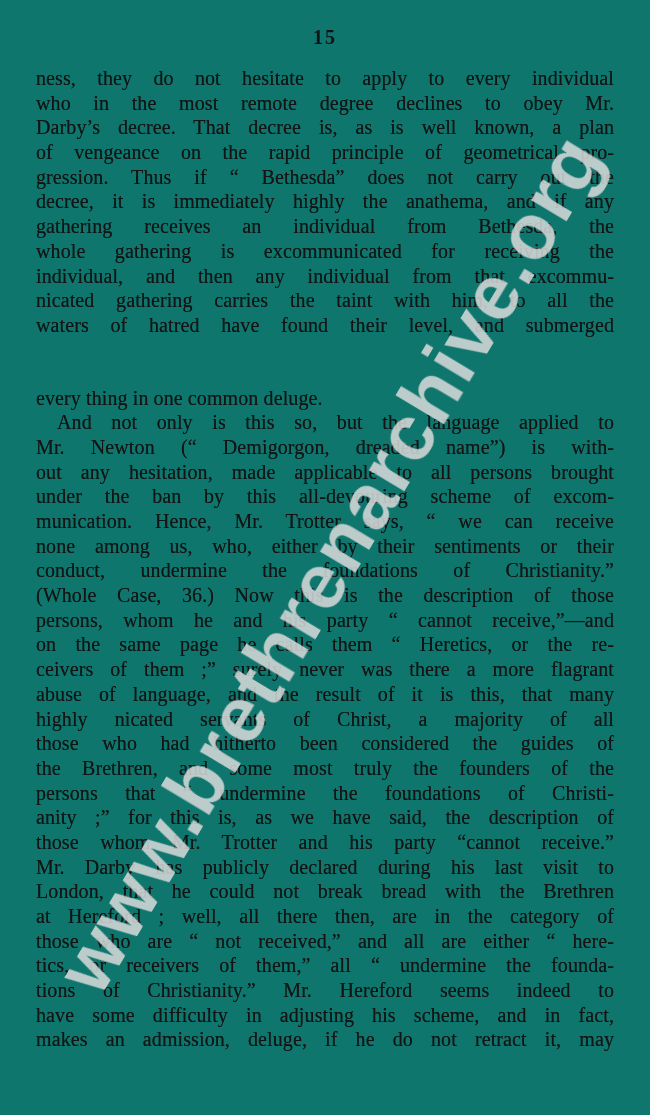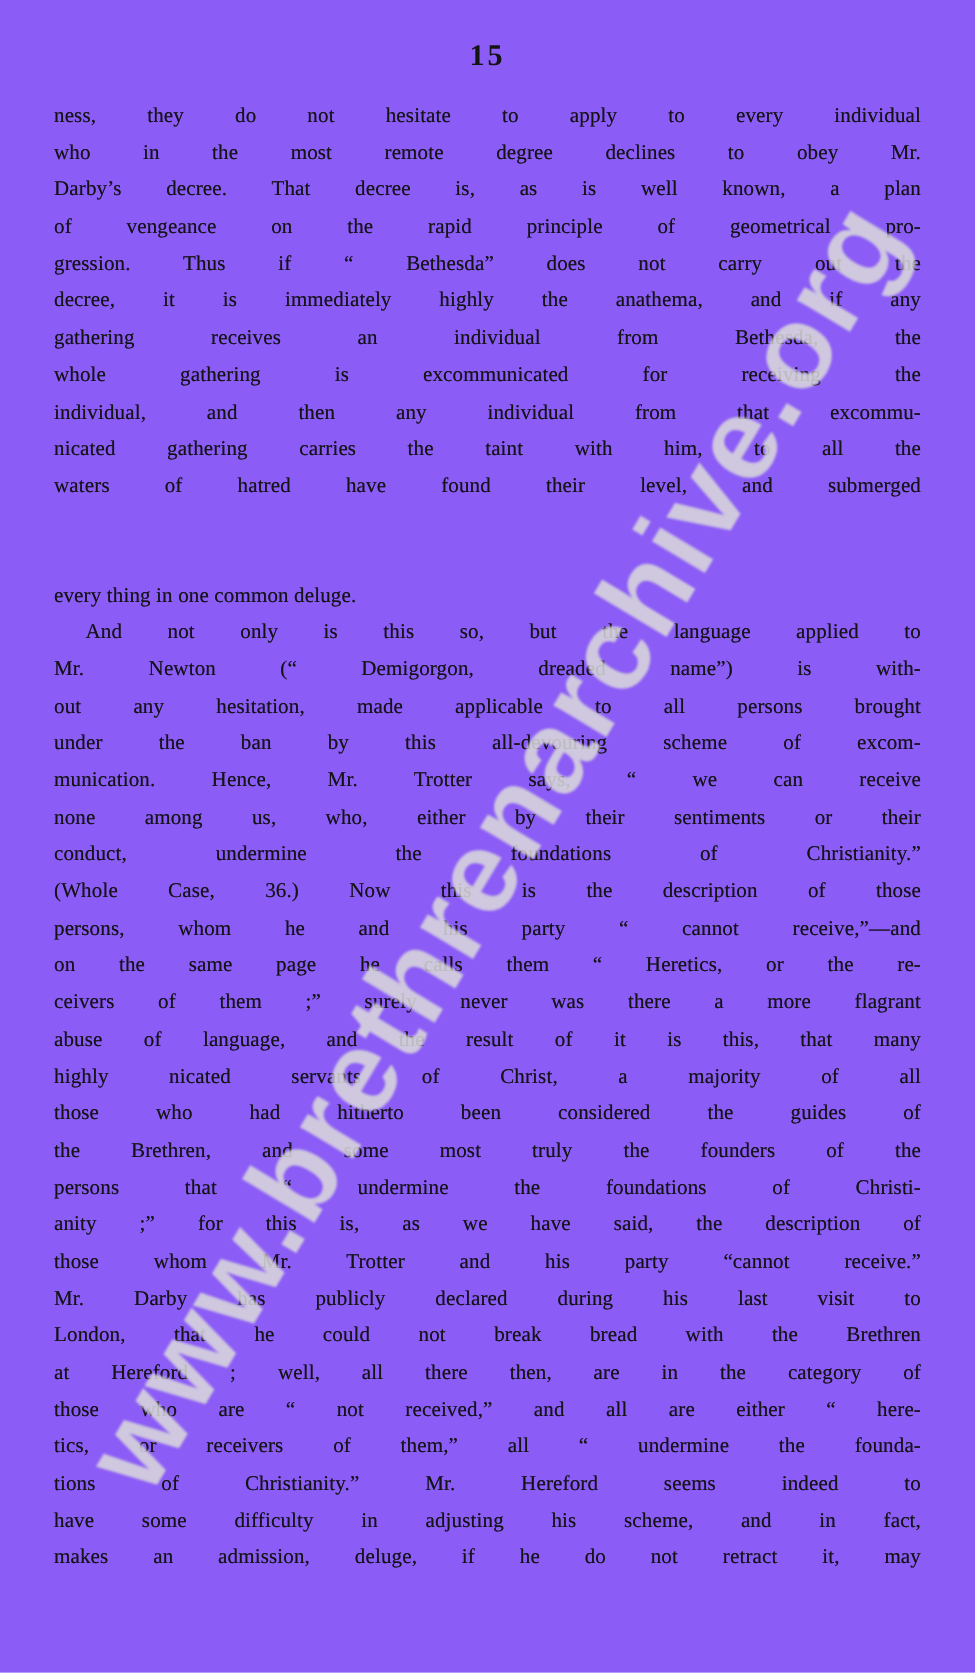--- a/index.html
+++ b/index.html
@@ -2,31 +2,31 @@
 <html><head>
 <meta charset="utf-8">
 <style>
   html,body{margin:0;padding:0;}
   body{
     width:650px;height:1115px;overflow:hidden;position:relative;
     background:#ffffff;
     font-family:"Liberation Serif","DejaVu Serif",serif;
   }
   .page{
-    position:absolute;inset:0;background:#8b5cf6;color:#141414;
+    position:absolute;inset:0;background:#0f766e;color:#141414;
   }
   .page-number{
     position:absolute;top:26px;left:36px;right:36px;
     text-align:center;font-size:20px;font-weight:700;letter-spacing:2px;
   }
   .text-block{
     position:absolute;top:66px;left:36px;right:36px;
   }
   .line{
-    font-size:14px;
+    font-size:20px;
     line-height:24.7px;height:24.7px;overflow:hidden;
     text-align:justify;text-align-last:justify;
     letter-spacing:0.1px;
     text-shadow:0 0 0.4px rgba(0,0,0,0.55);
   }
   .line.end{text-align-last:left;margin-top:48px;}
   .line.indent{padding-left:21px;}
   .it{}
   .watermark{
     position:absolute;left:-290px;top:518px;width:1240px;

